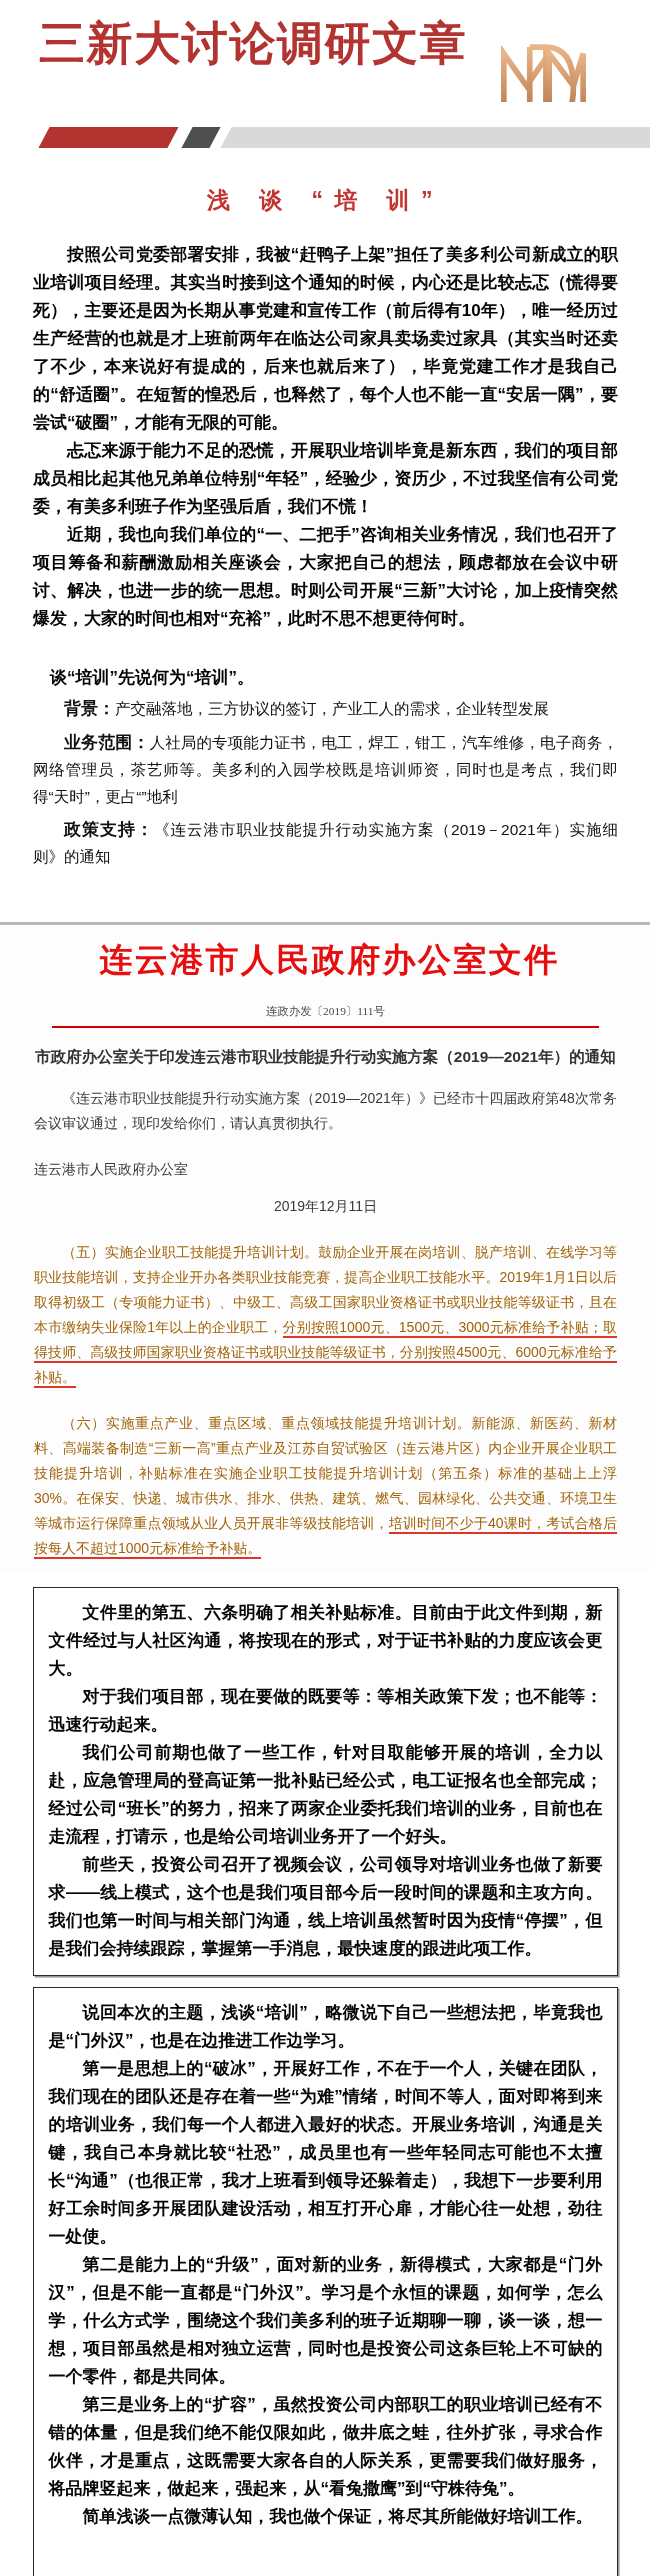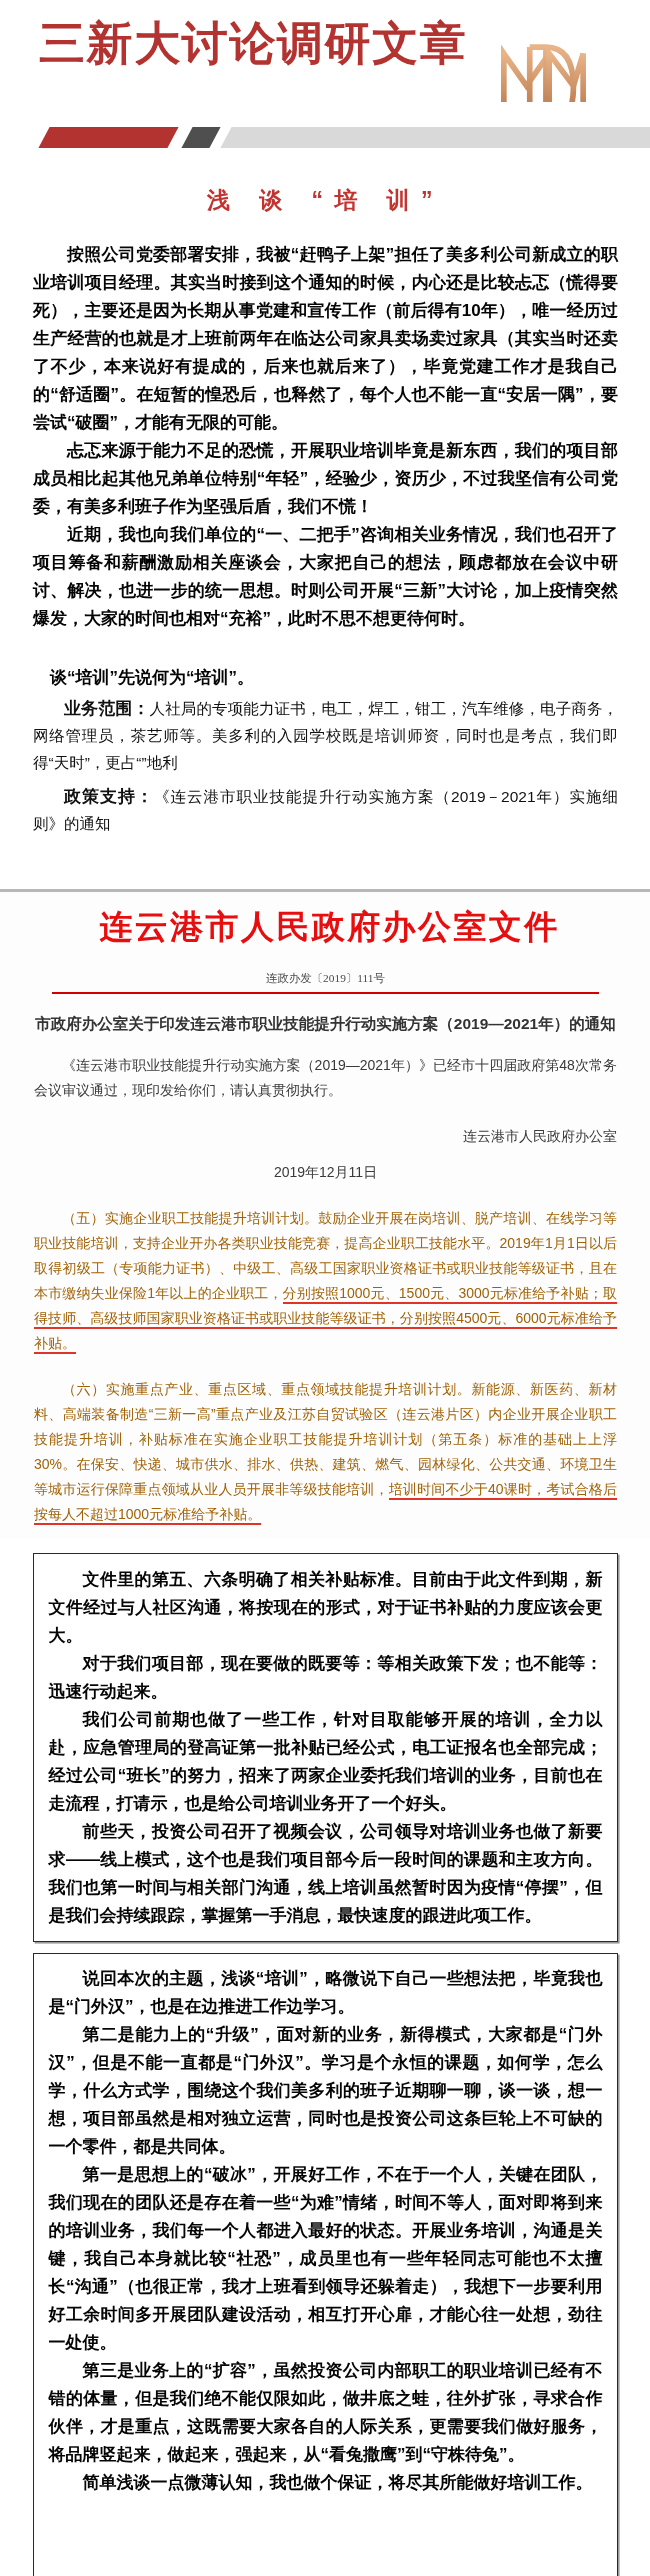--- a/index.html
+++ b/index.html
@@ -34,21 +34,21 @@
   .doc-wrap{margin-top:52px;border-top:3.3px solid #b7b7b7;padding-bottom:11.4px;background:#fdfdfd;}
   .doc-masthead{margin-top:13px;text-align:center;color:#e60e0e;font-size:33px;font-weight:bold;
     font-family:"Liberation Serif","DejaVu Serif",serif;letter-spacing:2.4px;padding-left:8px;}
   .doc-number{margin-top:21px;text-align:center;font-size:11.4px;color:#4a4a4a;
     font-family:Liberation Serif, serif;}
   .doc-rule{margin:6.5px auto 0 auto;width:547px;border-top:2.4px solid #d20000;}
   .doc-title{margin:19.5px 24.4px 0 24.4px;text-align:center;font-size:15.5px;font-weight:bold;color:#333;}
   .doc-text{margin:0 34px;color:#3a3a3a;font-size:14px;line-height:25px;text-align:justify;}
   .doc-salutation{margin-top:11.4px;}
   .doc-para{margin-top:18px;text-indent:2em;}
-  .doc-issuer{margin-top:21px;text-align:right;}
+  .doc-issuer{margin-top:21px;text-align:left;}
   .doc-date{margin-top:11.4px;text-align:center;}
   .doc-clause{margin:21px 34px 0 34px;color:#a16207;font-size:14px;line-height:25px;
     text-align:justify;text-indent:2em;}
   .doc-clause .u{border-bottom:2.4px solid #e03428;padding-bottom:0.8px;}
 
   
   .frame{margin:13px 33px 11px 33px;border:1.6px solid #2a2a2a;box-shadow:1.6px 1.6px 0 #9a9a9a;
     padding:11.4px 14.6px;font-size:17px;line-height:28px;font-weight:bold;color:#050505;
     text-align:justify;background:#fff;}
   .frame p{margin:0;text-indent:2em;}
@@ -90,20 +90,23 @@
   <div class="art-body">
       <p>按照公司党委部署安排，我被“赶鸭子上架”担任了美多利公司新成立的职业培训项目经理。其实当时接到这个通知的时候，内心还是比较忐忑（慌得要死），主要还是因为长期从事党建和宣传工作（前后得有10年），唯一经历过生产经营的也就是才上班前两年在临达公司家具卖场卖过家具（其实当时还卖了不少，本来说好有提成的，后来也就后来了），毕竟党建工作才是我自己的“舒适圈”。在短暂的惶恐后，也释然了，每个人也不能一直“安居一隅”，要尝试“破圈”，才能有无限的可能。</p>
       <p>忐忑来源于能力不足的恐慌，开展职业培训毕竟是新东西，我们的项目部成员相比起其他兄弟单位特别“年轻”，经验少，资历少，不过我坚信有公司党委，有美多利班子作为坚强后盾，我们不慌！</p>
       <p>近期，我也向我们单位的“一、二把手”咨询相关业务情况，我们也召开了项目筹备和薪酬激励相关座谈会，大家把自己的想法，顾虑都放在会议中研讨、解决，也进一步的统一思想。时则公司开展“三新”大讨论，加上疫情突然爆发，大家的时间也相对“充裕”，此时不思不想更待何时。</p>
     </div>
 
   <div class="lead">谈“培训”先说何为“培训”。</div>
 
   <div class="info">
     <div class="row">
+      <span class="lbl">背景：</span><span>产交融落地，三方协议的签订，产业工人的需求，企业转型发展</span>
+    </div>
+    <div class="row">
       <span class="lbl">业务范围：</span><span>人社局的专项能力证书，电工，焊工，钳工，汽车维修，电子商务，网络管理员，茶艺师等。美多利的入园学校既是培训师资，同时也是考点，我们即得“天时”，更占“”地利</span>
     </div>
     <div class="row">
       <span class="lbl">政策支持：</span><span>《连云港市职业技能提升行动实施方案（2019－2021年）实施细则》的通知</span>
     </div>
   </div>
 
   <div class="doc-wrap">
     <div class="doc-masthead">连云港市人民政府办公室文件</div>
     <div class="doc-number">连政办发〔2019〕111号</div>
@@ -118,20 +121,20 @@
 
   <div class="frame frame-1">
       <p>文件里的第五、六条明确了相关补贴标准。目前由于此文件到期，新文件经过与人社区沟通，将按现在的形式，对于证书补贴的力度应该会更大。</p>
       <p>对于我们项目部，现在要做的既要等：等相关政策下发；也不能等：迅速行动起来。</p>
       <p>我们公司前期也做了一些工作，针对目取能够开展的培训，全力以赴，应急管理局的登高证第一批补贴已经公式，电工证报名也全部完成；经过公司“班长”的努力，招来了两家企业委托我们培训的业务，目前也在走流程，打请示，也是给公司培训业务开了一个好头。</p>
       <p>前些天，投资公司召开了视频会议，公司领导对培训业务也做了新要求——线上模式，这个也是我们项目部今后一段时间的课题和主攻方向。我们也第一时间与相关部门沟通，线上培训虽然暂时因为疫情“停摆”，但是我们会持续跟踪，掌握第一手消息，最快速度的跟进此项工作。</p>
     </div>
 
   <div class="frame frame-2">
       <p>说回本次的主题，浅谈“培训”，略微说下自己一些想法把，毕竟我也是“门外汉”，也是在边推进工作边学习。</p>
+      <p>第一是思想上的“破冰”，开展好工作，不在于一个人，关键在团队，我们现在的团队还是存在着一些“为难”情绪，时间不等人，面对即将到来的培训业务，我们每一个人都进入最好的状态。开展业务培训，沟通是关键，我自己本身就比较“社恐”，成员里也有一些年轻同志可能也不太擅长“沟通”（也很正常，我才上班看到领导还躲着走），我想下一步要利用好工余时间多开展团队建设活动，相互打开心扉，才能心往一处想，劲往一处使。</p>
       <p>第二是能力上的“升级”，面对新的业务，新得模式，大家都是“门外汉”，但是不能一直都是“门外汉”。学习是个永恒的课题，如何学，怎么学，什么方式学，围绕这个我们美多利的班子近期聊一聊，谈一谈，想一想，项目部虽然是相对独立运营，同时也是投资公司这条巨轮上不可缺的一个零件，都是共同体。</p>
-      <p>第一是思想上的“破冰”，开展好工作，不在于一个人，关键在团队，我们现在的团队还是存在着一些“为难”情绪，时间不等人，面对即将到来的培训业务，我们每一个人都进入最好的状态。开展业务培训，沟通是关键，我自己本身就比较“社恐”，成员里也有一些年轻同志可能也不太擅长“沟通”（也很正常，我才上班看到领导还躲着走），我想下一步要利用好工余时间多开展团队建设活动，相互打开心扉，才能心往一处想，劲往一处使。</p>
       <p>第三是业务上的“扩容”，虽然投资公司内部职工的职业培训已经有不错的体量，但是我们绝不能仅限如此，做井底之蛙，往外扩张，寻求合作伙伴，才是重点，这既需要大家各自的人际关系，更需要我们做好服务，将品牌竖起来，做起来，强起来，从“看兔撒鹰”到“守株待兔”。</p>
       <p>简单浅谈一点微薄认知，我也做个保证，将尽其所能做好培训工作。</p>
     </div>
 
 </div>
 
 
 </body></html>

